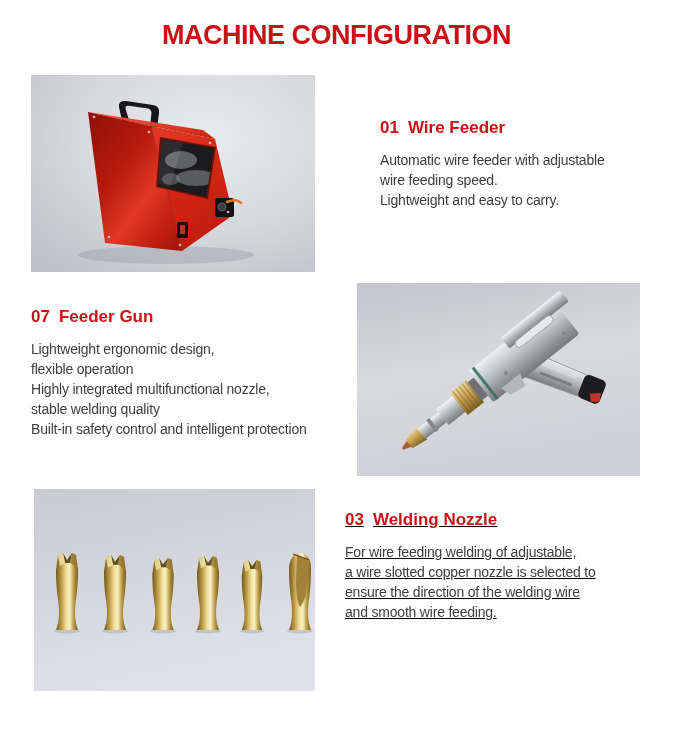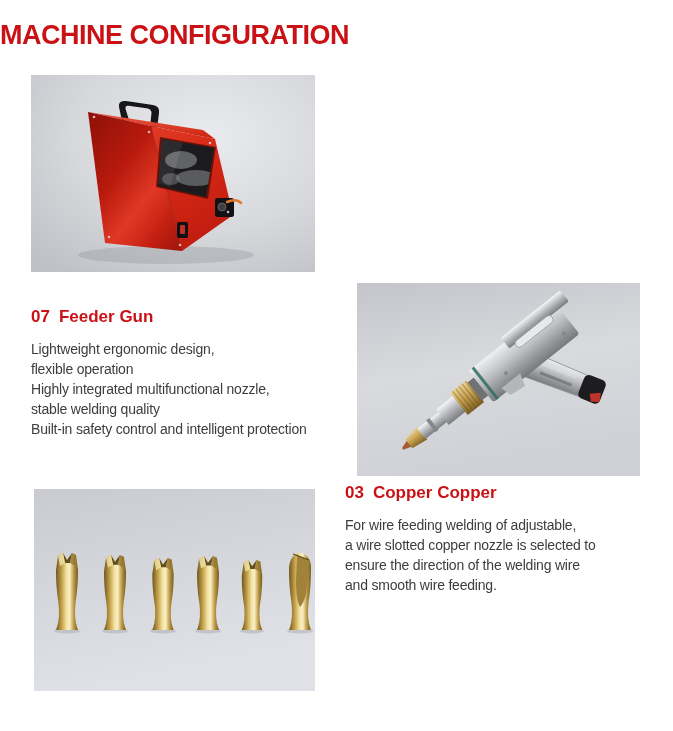--- a/index.html
+++ b/index.html
@@ -1,32 +1,32 @@
 <!DOCTYPE html>
 <html><head>
 <meta charset="utf-8">
 <style>
   html,body { margin:0; padding:0; background:#ffffff; }
   .page {
     position:relative; width:673px; height:731px; background:#ffffff;
     font-family:"Liberation Sans", sans-serif; overflow:hidden;
   }
   .page-title {
-    position:absolute; top:20px; left:0; right:0; 
+    position:absolute; top:20px; left:0; right:0; text-align:center;
     font-size:27px; font-weight:bold; letter-spacing:-0.5px; color:#ca1115;
   }
   .photo { position:absolute; }
   .photo svg { display:block; width:100%; height:100%; }
   .photo-1 { left:31px;  top:75px;  width:284px; height:197px; }
   .photo-2 { left:357px; top:283px; width:283px; height:193px; }
   .photo-3 { left:34px;  top:489px; width:281px; height:202px; }
   .textblock { position:absolute; }
   .text-1 { left:380px; top:117px; }
   .text-2 { left:31px;  top:306px; }
-  .text-3 { left:345px; top:482px; }
+  .text-3 { left:345px; top:509px;text-decoration:underline; }
   .sec-head {
     margin:0; display:flex; gap:9px; align-items:baseline;
     font-size:17px; font-weight:bold; line-height:22px; color:#ca1115;
   }
   .desc {
     margin:11px 0 0; font-size:14px; line-height:20px; color:#3d3d3d;
     letter-spacing:-0.2px; white-space:pre-line;
   }
 </style>
 </head>
@@ -88,20 +88,29 @@
         <circle cx="63" cy="42" r="1.3"></circle>
           <circle cx="118" cy="57" r="1.3"></circle>
           <circle cx="179" cy="68" r="1.3"></circle>
         <circle cx="149" cy="170" r="1.3"></circle>
           <circle cx="197" cy="137" r="1.3"></circle>
           <circle cx="78" cy="162" r="1.3"></circle>
       </g>
     </svg>
   </div>
 
+  <div class="textblock text-1">
+    <h2 class="sec-head">
+      <span>01</span>
+      <span>Wire Feeder</span>
+    </h2>
+    <p class="desc">Automatic wire feeder with adjustable
+wire feeding speed.
+Lightweight and easy to carry.</p>
+  </div>
 
   <div class="textblock text-2">
     <h2 class="sec-head">
       <span>07</span>
       <span>Feeder Gun</span>
     </h2>
     <p class="desc">Lightweight ergonomic design,
 flexible operation
 Highly integrated multifunctional nozzle,
 stable welding quality
@@ -207,21 +216,21 @@
         <path d="M-11,18 C-11,7 -6,1 0,1 C6,1 11,7 11,15 C11,30 10,41 8.5,51 C7.5,61 8,69 10,75 L11,78 L-11,78 L-10,75 C-8,69 -7.5,61 -8.5,51 C-10,41 -11,30 -11,18 Z" fill="url(#goldG)"></path>
         <path d="M-3,3 L9,8 L7,34 C6,45 3,52 0,55 C-2,52 -4,43 -4,30 Z" fill="#a1823a"></path>
         <path d="M-7,2 L9,8" stroke="#5f4a1a" stroke-width="1.2" fill="none"></path>
       </g>
     </svg>
   </div>
 
   <div class="textblock text-3">
     <h2 class="sec-head">
       <span>03</span>
-      <span>Copper Copper</span>
+      <span>Welding Nozzle</span>
     </h2>
     <p class="desc">For wire feeding welding of adjustable,
 a wire slotted copper nozzle is selected to
 ensure the direction of the welding wire
 and smooth wire feeding.</p>
   </div>
 
 </div>
 
 </body></html>

